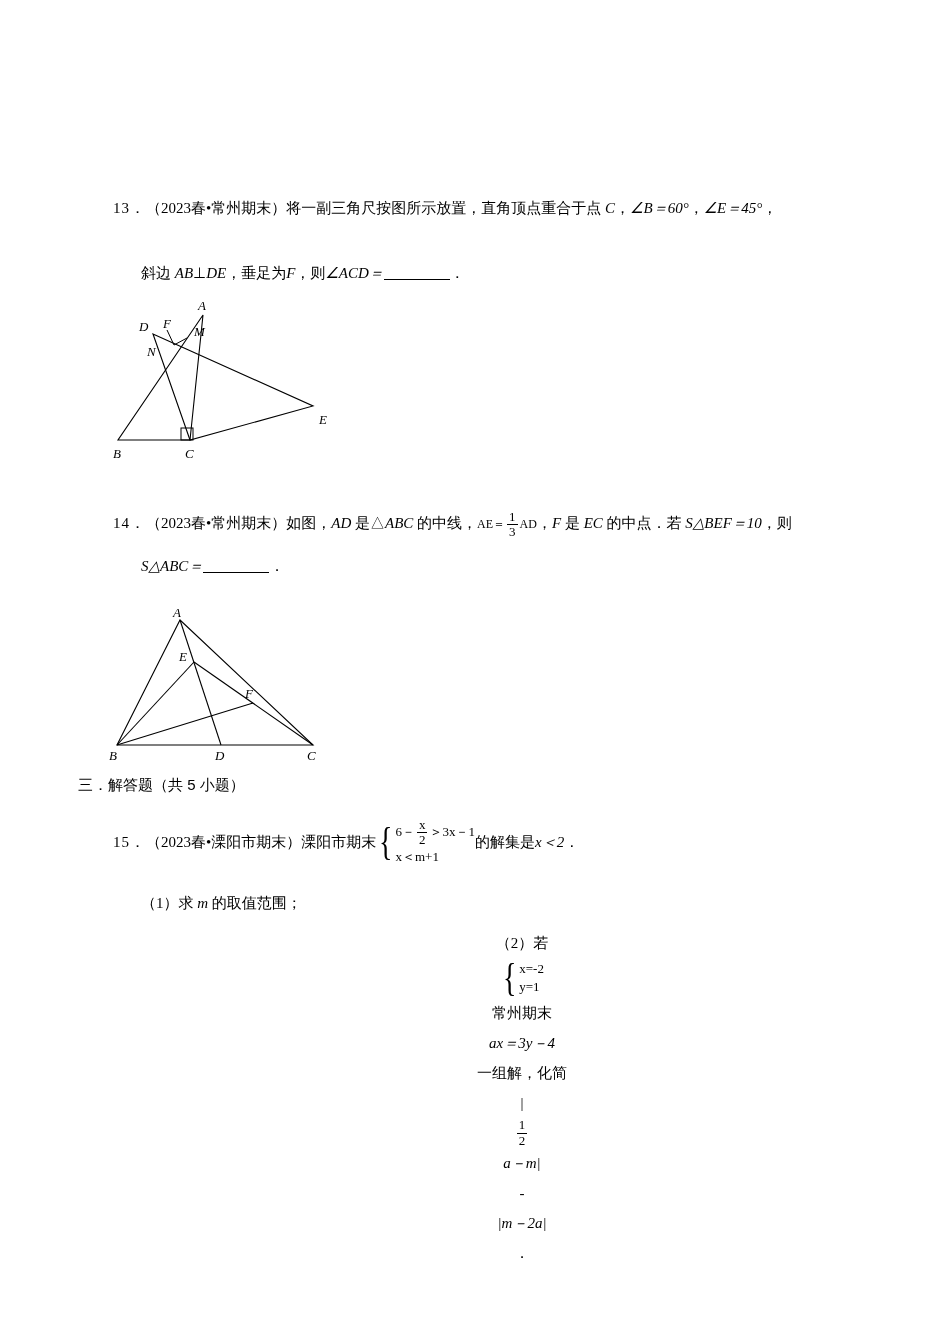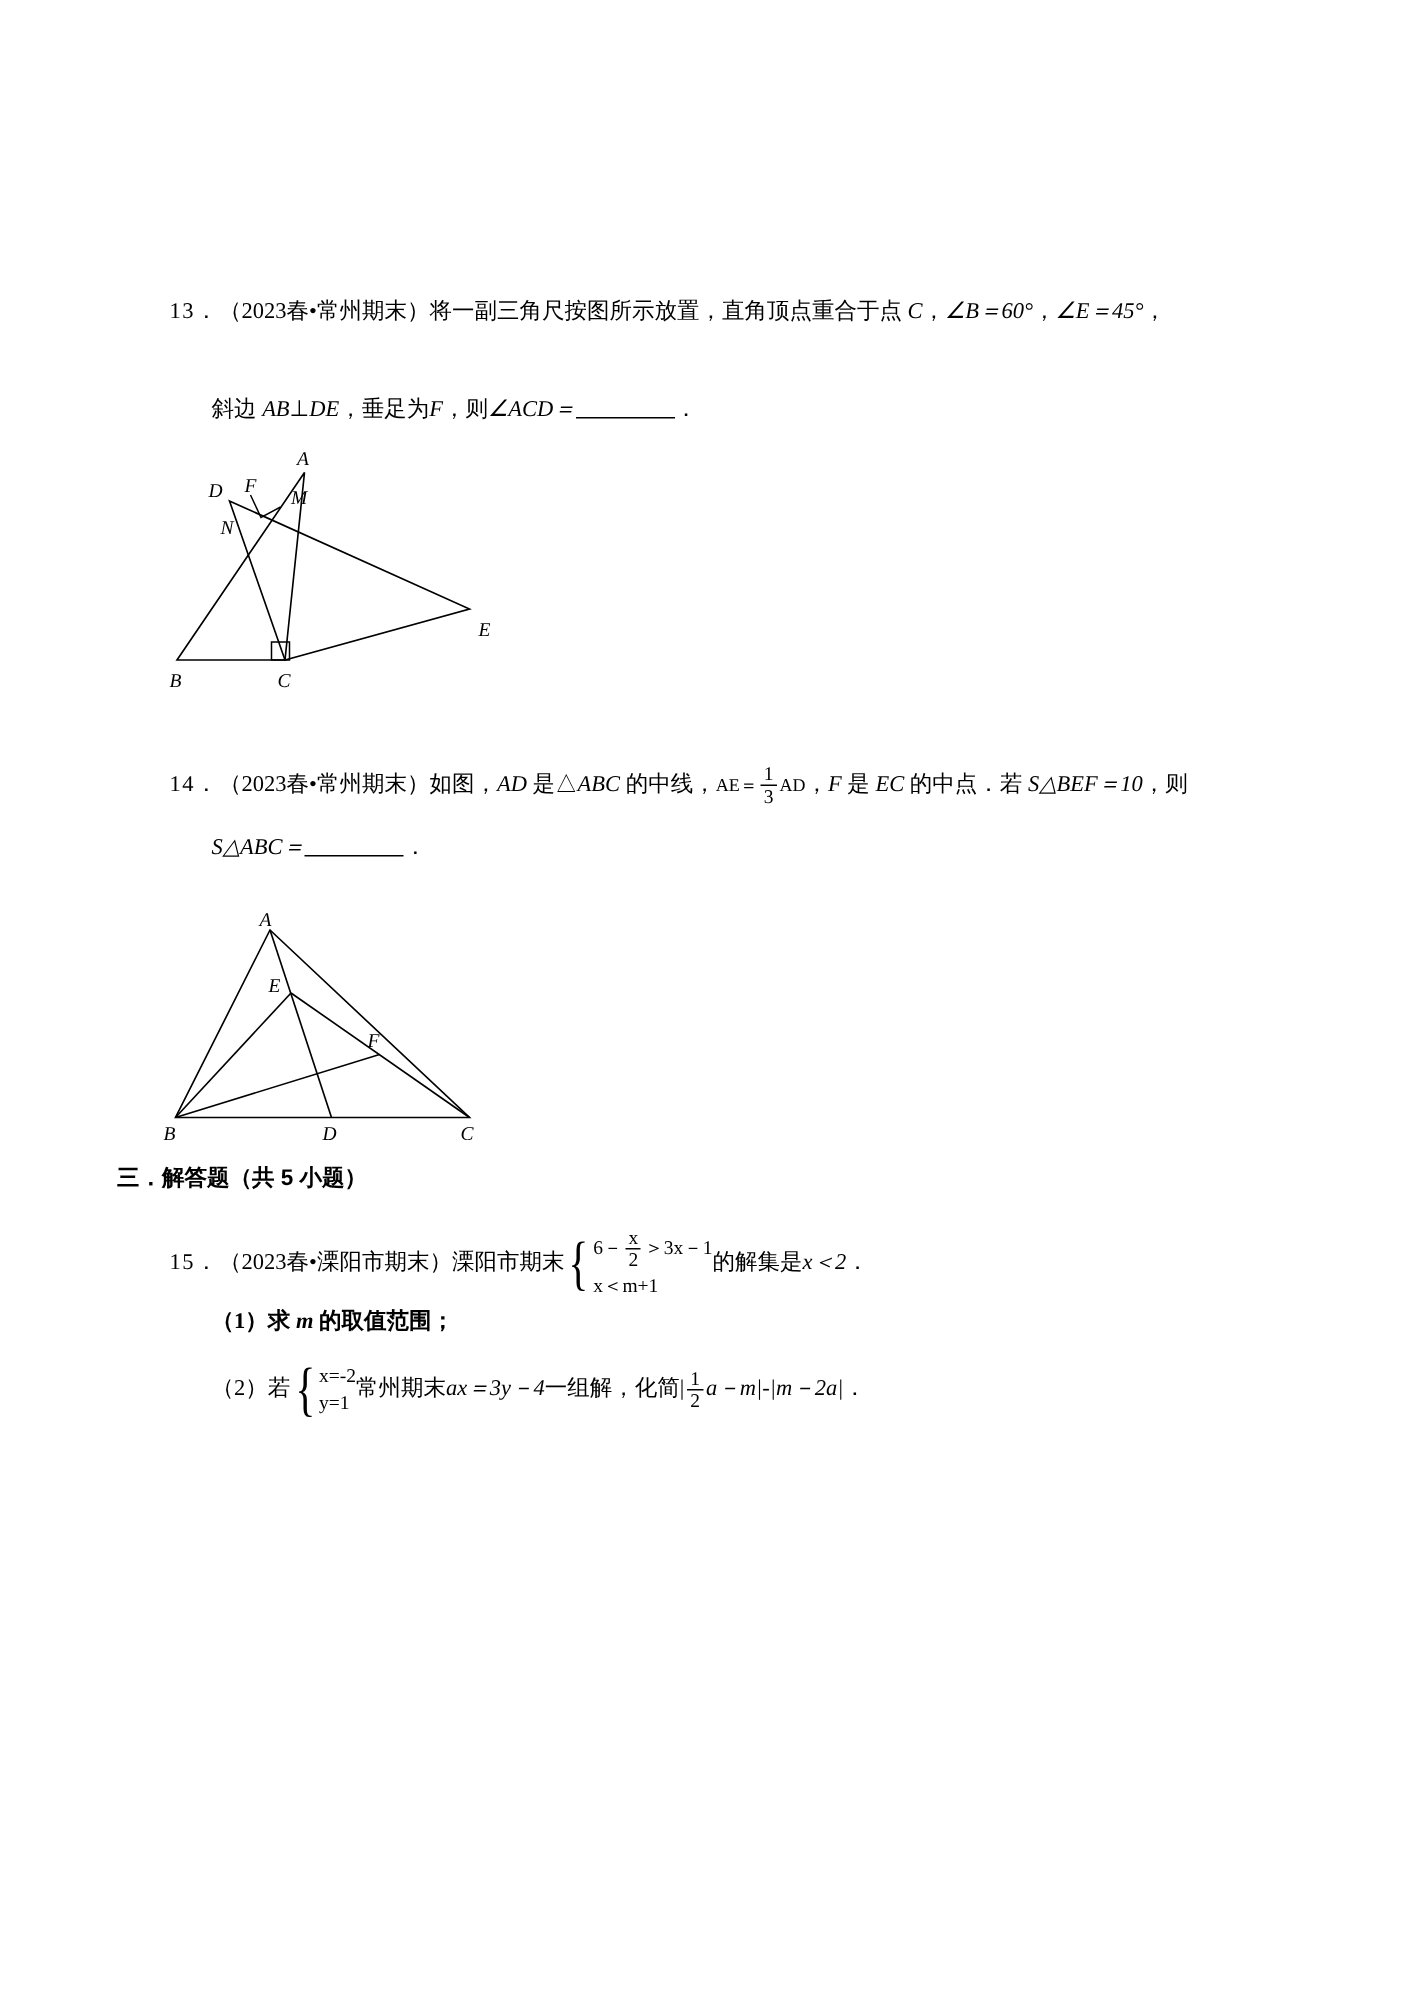--- a/index.html
+++ b/index.html
@@ -51,21 +51,21 @@
   .frac .top { display: block; padding: 0 2px; }
   .frac .bot { display: block; border-top: 1px solid #000; padding: 0 2px; }
 
   .fig {
     position: absolute;
   }
 
   .section-head {
     position: absolute;
     font-family: "Liberation Sans", sans-serif;
-    font-weight: bold;
+    font-weight: normal;
     font-size: 15px;
   }
 
   .brace-wrap {
     display: inline-flex;
     align-items: center;
     vertical-align: middle;
   }
   .brace {
     font-size: 40px;
@@ -160,25 +160,25 @@
           <span class="brace-lines">
             <span class="ln"><span>6－</span><span class="frac"><span class="top">x</span><span class="bot">2</span></span><span>＞3x－1</span></span>
             <span class="ln">x＜m+1</span>
           </span>
         </span>
         <span>的解集是</span>
         <span class="it">x＜2</span>
         <span>．</span>
     </div>
 
-    <div style="padding-left:28px; font-weight:bold;">
+    <div style="padding-left:28px; margin-top:22px;">
       <span>（1）求 </span><span class="it">m</span><span> 的取值范围；</span>
     </div>
 
-    <div style="padding-left:28px; margin-top:10px; display:flex; align-items:center;">
+    <div style="padding-left:28px; margin-top:10px; display:flex; align-items:center;flex-direction:column;">
       <span>（2）若</span>
         <span class="brace-wrap">
           <span class="brace">{</span>
           <span class="brace-lines">
             <span class="ln">x=-2</span>
             <span class="ln">y=1</span>
           </span>
         </span>
         <span>常州期末 </span>
         <span class="it">ax＝3y－4</span>

